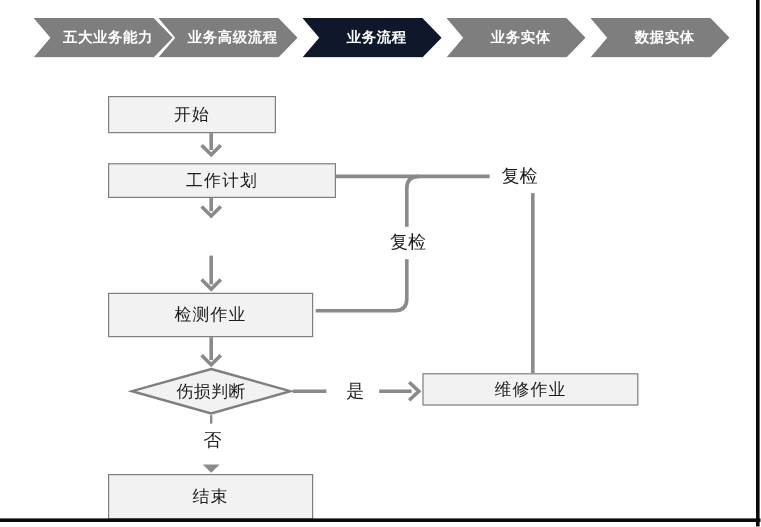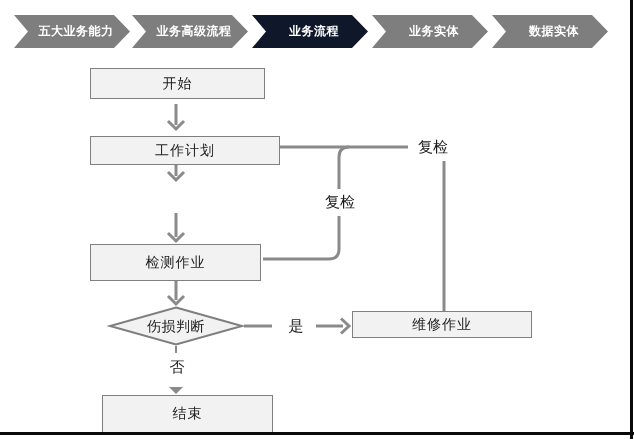--- a/index.html
+++ b/index.html
@@ -38,21 +38,21 @@
 
   
   .frame-bottom{position:absolute;left:0;top:432px;width:634px;height:2.5px;background:#0a0a0a;z-index:4;}
   .frame-right{position:absolute;left:630px;top:0;width:2.5px;height:439px;background:#0a0a0a;z-index:4;}
 </style>
 </head>
 <body>
 
 <div id="canvas">
 
-  <div class="chevron" style="left:14px">
+  <div class="chevron" style="left:28px">
       <span>五大业务能力</span>
     </div>
   <div class="chevron" style="left:132px">
       <span>业务高级流程</span>
     </div>
   <div class="chevron active" style="left:252px">
       <span>业务流程</span>
     </div>
   <div class="chevron" style="left:372px">
       <span>业务实体</span>
@@ -84,25 +84,25 @@
 
       <path d="M444 311 L444 157 Q444 147 434 147 L267 147"></path>
       <path d="M273 139.5 L265 147 L273 154.5"></path>
 
       <path d="M176 346 L176 353" stroke-width="2"></path>
     </g>
     <path d="M169 387 L183 387 L176 394 Z" fill="#8a8a8a" stroke="none"></path>
     <polygon points="176,307.5 242,326 176,344.5 110,326" fill="#f2f2f2" stroke="#7f7f7f" stroke-width="2"></polygon>
   </svg>
 
-  <div class="node" style="left:90px;top:68px;width:175px;height:31px">开始</div>
+  <div class="node" style="left:90px;top:80px;width:140px;height:31px">开始</div>
   <div class="node" style="left:90px;top:136px;width:190px;height:29px">工作计划</div>
   <div class="node" style="left:90px;top:244px;width:171px;height:37px">检测作业</div>
   <div class="node" style="left:352px;top:311px;width:180px;height:27px">维修作业</div>
-  <div class="node" style="left:102px;top:395px;width:171px;height:38px">结束</div>
+  <div class="node" style="left:90px;top:395px;width:171px;height:38px">结束</div>
 
   <div class="diamond-label" style="left:113px;top:308px;width:126px;height:37px">伤损判断</div>
 
   <div class="edge-label masked" style="left:315px;top:189px;width:50px;height:27px">复检</div>
   <div class="edge-label masked" style="left:408px;top:134px;width:50px;height:27px">复检</div>
   <div class="edge-label" style="left:282px;top:315px;width:28px;height:22px">是</div>
   <div class="edge-label" style="left:164px;top:356px;width:26px;height:22px">否</div>
 
   <div class="frame-bottom"></div>
   <div class="frame-right"></div>

